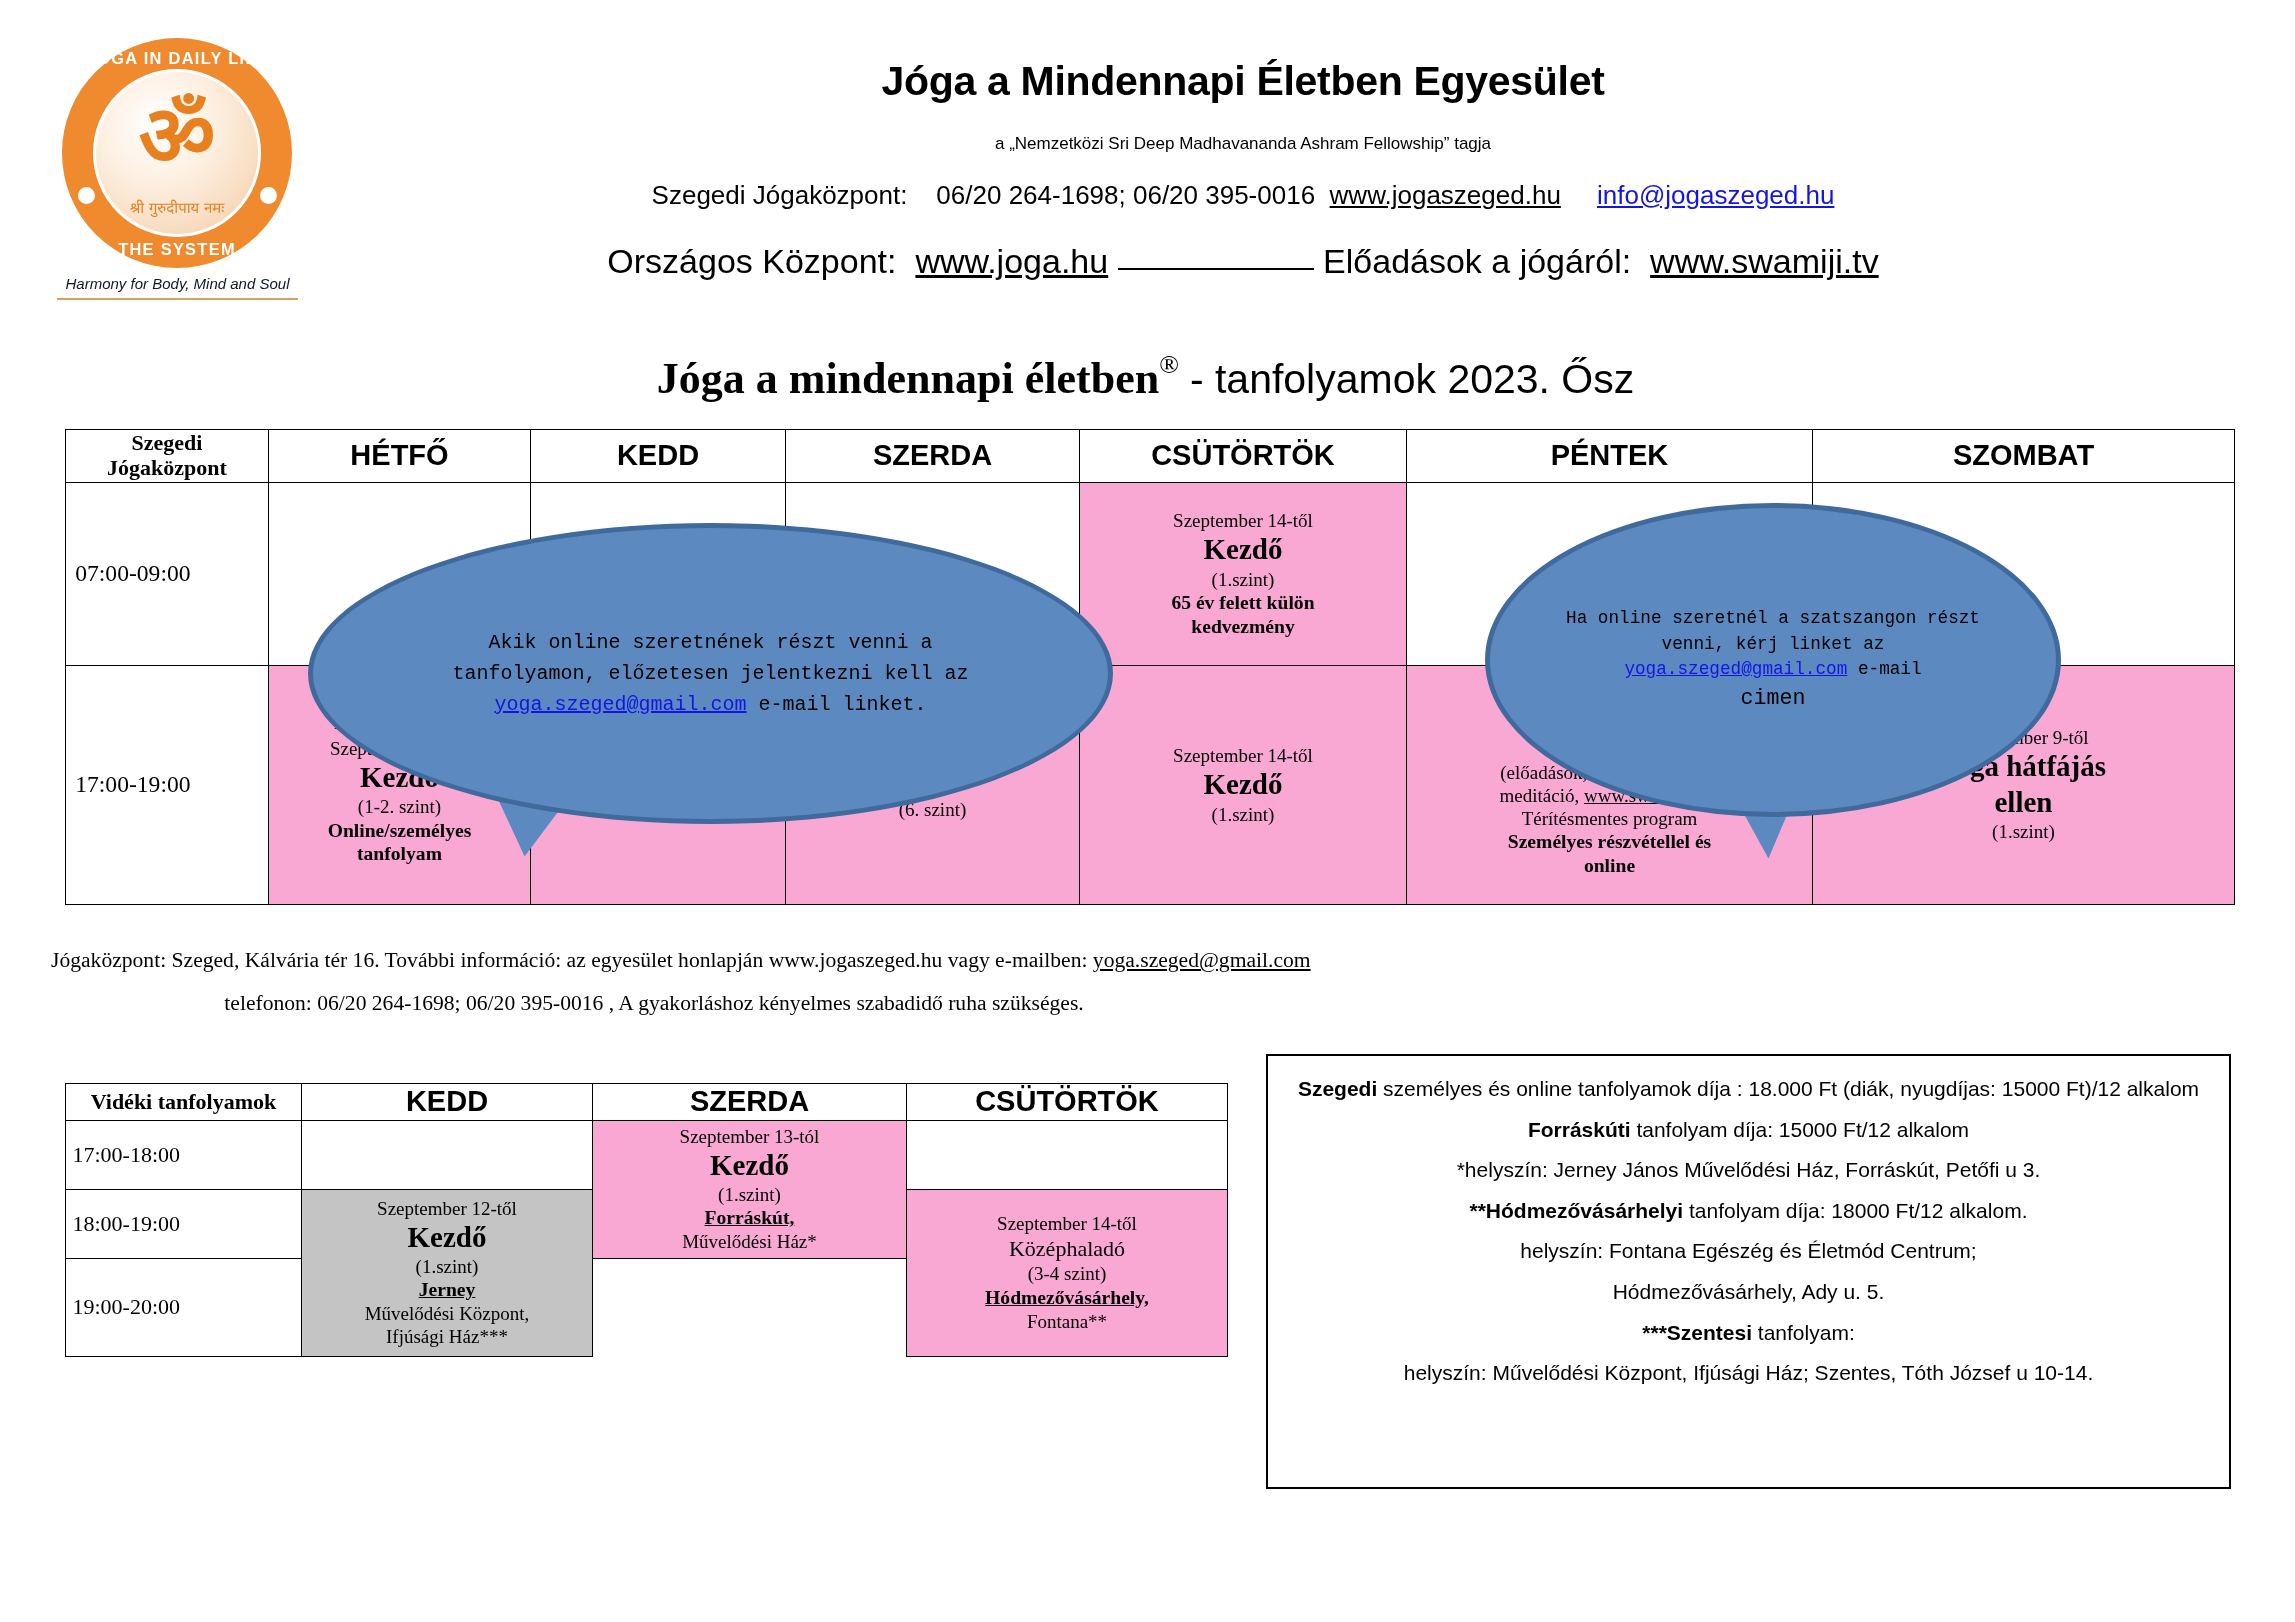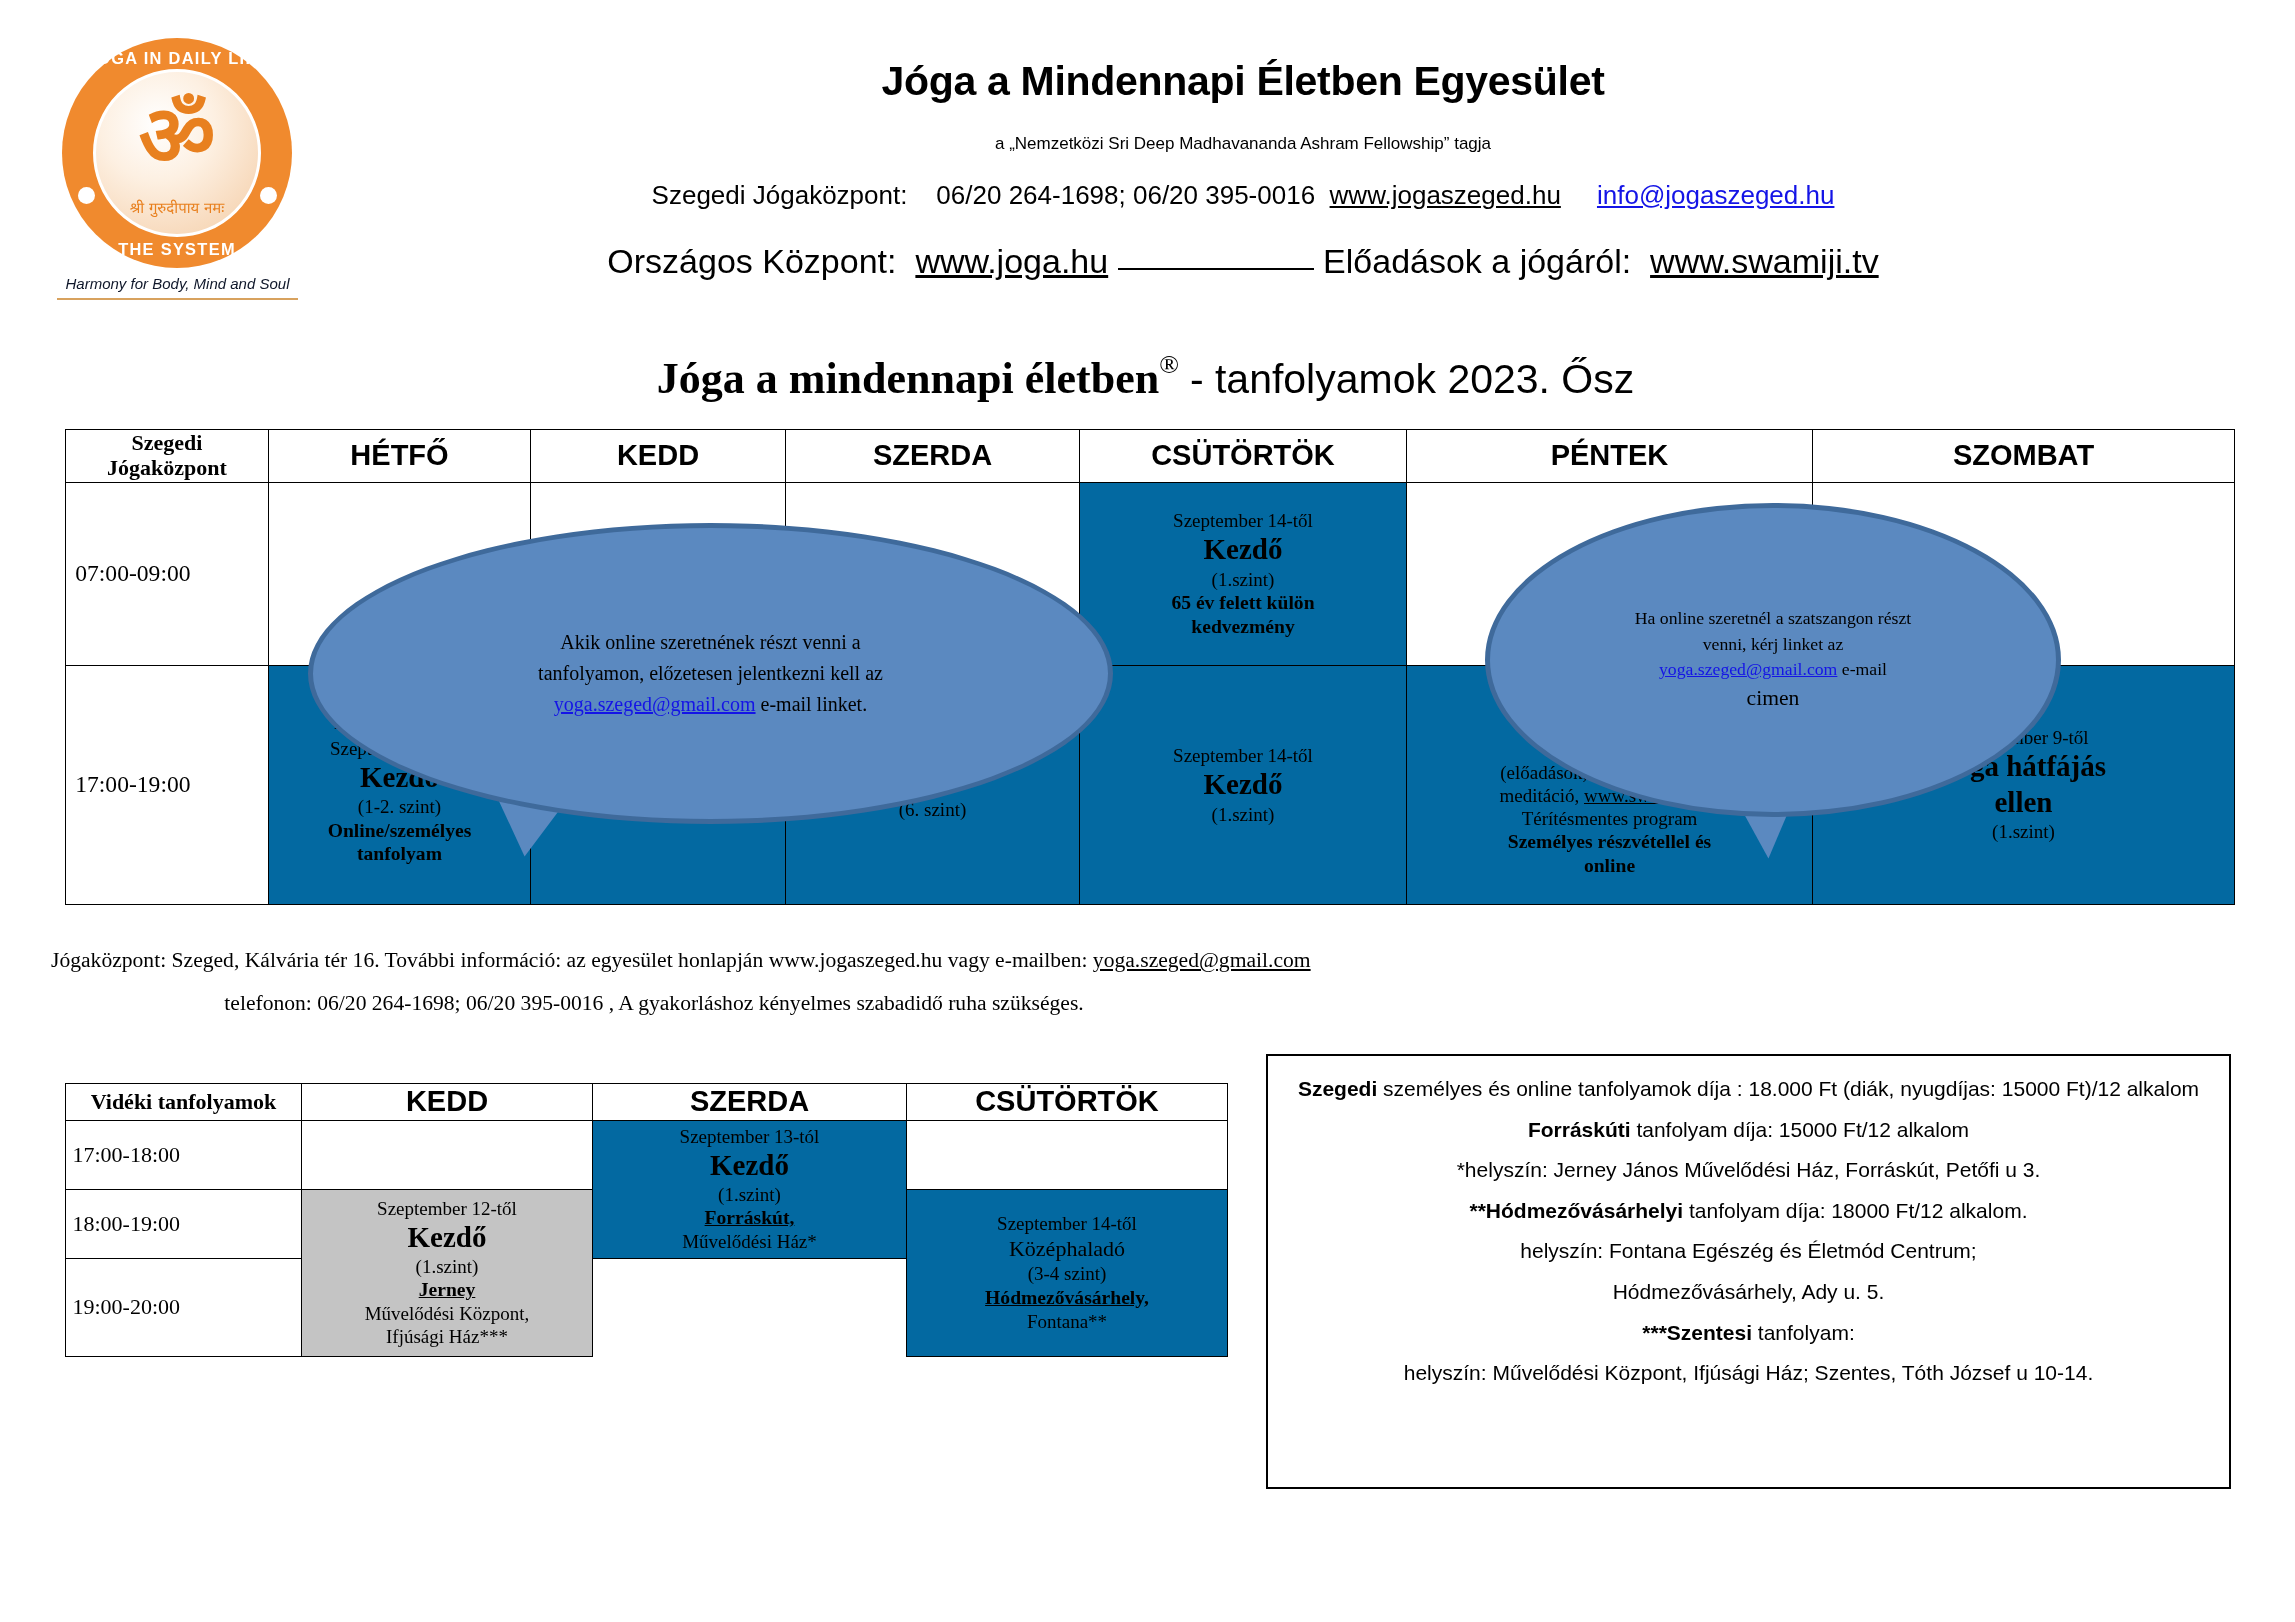--- a/index.html
+++ b/index.html
@@ -43,21 +43,21 @@
   .main-title{position:absolute;left:262px;top:352px;width:1767px;text-align:center;
     font-size:44px;line-height:1;white-space:nowrap;}
   .main-title b{font-weight:bold;}
   .main-title .reg{font-size:26px;vertical-align:19.6px;}
   .main-title .rest{font-weight:normal;font-family:"Liberation Sans",sans-serif;font-size:41px;}
 
   
   table.grid{position:absolute;border-collapse:collapse;table-layout:fixed;}
   table.grid td,table.grid th{border:1.3px solid #000;vertical-align:middle;text-align:center;padding:1.3px 3.9px;
     font-family:"Liberation Serif",serif;}
-  .shade{background:#0369a1;}
+  .shade{background:#f9a8d4;}
   .shade2{background:#C4C4C4;}
 
   #main-table{left:65px;top:429px;width:2169px;}
   #main-table th.corner{font-weight:bold;font-size:22px;line-height:1.12;}
   #main-table th.day{font-family:"Liberation Sans",sans-serif;font-weight:bold;font-size:29px;}
   #main-table td.tslot{font-size:23.6px;text-align:left;padding-left:9.2px;}
   .cellbox{font-size:19.6px;line-height:1.22;}
   .cellbox .big{font-size:29px;font-weight:bold;}
   .cellbox .bigger{font-size:22px;}
   .cellbox .time{font-size:27.5px;}
@@ -78,21 +78,21 @@
   #price-box{position:absolute;left:1266px;top:1054px;width:965px;height:435px;border:2.6px solid #000;
     box-sizing:border-box;padding:22px 19.6px;font-family:"Liberation Sans",sans-serif;font-size:21px;
     line-height:1.0;text-align:center;}
   #price-box p{margin:0 0 19.6px 0;}
   #price-box p:last-child{margin-bottom:0;}
 
   
   .bubble{position:absolute;background:#5B89C0;border:5.9px solid #3F6A9B;border-radius:50%;
     box-sizing:border-box;display:flex;align-items:center;justify-content:center;text-align:center;
     font-size:20px;line-height:1.55;}
-  .bubble .inner{padding:0 30px;}
+  .bubble .inner{padding:0 30px;font-family:Liberation Mono, monospace;}
   #bubble1{left:308px;top:523px;width:805px;height:301px;}
   #bubble2{left:1485px;top:503px;width:576px;height:314px;font-size:17.7px;line-height:1.45;}
   .tail{position:absolute;width:0;height:0;}
   #tail1{left:491px;top:769px;border-left:29px solid transparent;border-right:79px solid transparent;
     border-top:85px solid #5B89C0;transform:rotate(-6deg);}
   #tail2{left:1714px;top:772px;border-left:59px solid transparent;border-right:26px solid transparent;
     border-top:85px solid #5B89C0;transform:rotate(6deg);}
 </style>
 </head>
 <body>

